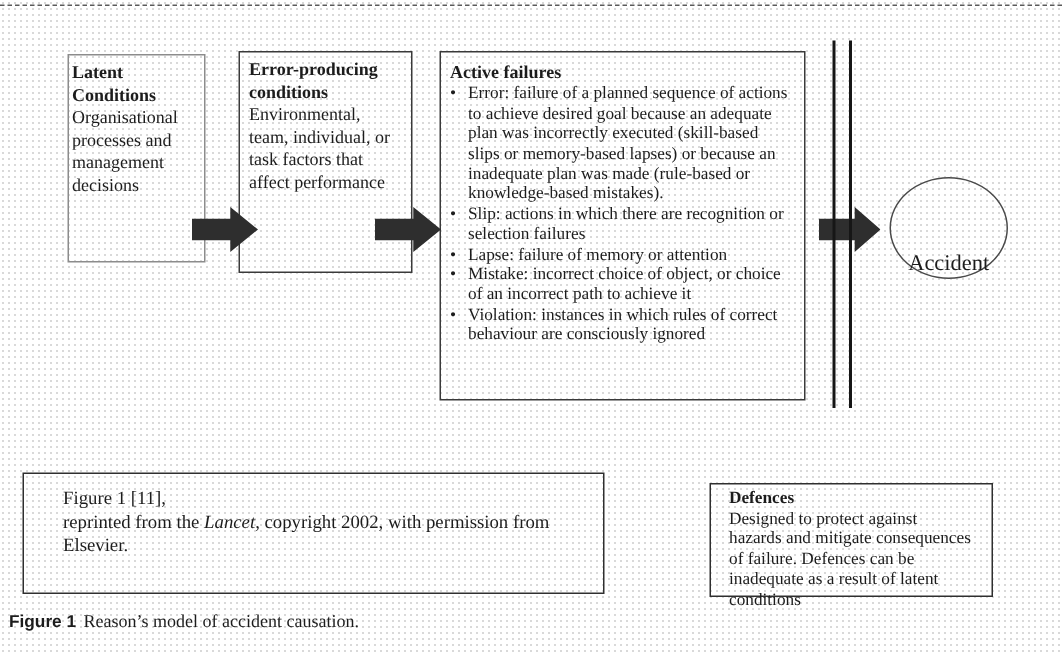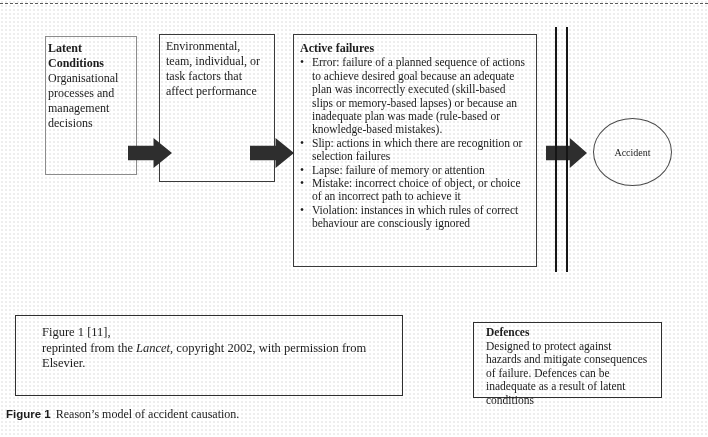--- a/index.html
+++ b/index.html
@@ -25,41 +25,42 @@
     clip-path:polygon(0% 26%,58% 26%,58% 0%,100% 50%,58% 100%,58% 74%,0% 74%);}
   .arrow-1{left:128px;top:138px;width:44px;height:30px;}
   .arrow-2{left:250px;top:138px;width:44px;height:30px;}
   .arrow-3{left:546px;top:138px;width:41px;height:30px;}
   .barrier{position:absolute;top:27px;width:2px;height:245px;background:#161616;}
   .barrier-1{left:555px;}
   .barrier-2{left:566px;}
   .accident{
     position:absolute;left:593px;top:118px;width:79px;height:68px;box-sizing:border-box;
     border:1.5px solid #4a4a4a;border-radius:50%;
-    display:flex;align-items:center;justify-content:center;font-size:10px;
+    display:flex;align-items:flex-end;justify-content:center;font-size:15px;
   }
   .box-attrib{left:15px;top:315px;width:388px;height:81px;border-color:#2f2f2f;padding:9px 26px;font-size:12.5px;line-height:15.5px;}
   .box-defences{left:473px;top:322px;width:189px;height:76px;border-color:#2f2f2f;padding:3px 12px;font-size:11.5px;line-height:13.6px;}
   .italic{font-style:italic;}
   .caption{position:absolute;left:6px;top:407px;font-size:12px;white-space:nowrap;}
   .caption-label{font-family:"Liberation Sans","DejaVu Sans",sans-serif;font-weight:bold;font-size:11.5px;margin-right:5px;}
 </style>
 </head>
 <body>
 
 <div class="stage">
 
   <div class="top-rule"></div>
 
   <div class="dbox box-latent">
     <span class="box-title">Latent Conditions</span>
     <div>Organisational processes and management decisions</div>
   </div>
 
   <div class="dbox box-error">
+    <span class="box-title">Error-producing conditions</span>
     <div>Environmental, team, individual, or task factors that affect performance</div>
   </div>
 
   <div class="dbox box-active">
     <span class="box-title">Active failures</span>
     <div class="bullet">
       <span class="bullet-mark">•</span>
       <span class="bullet-text">Error: failure of a planned sequence of actions to achieve desired goal because an adequate plan was incorrectly executed (skill-based slips or memory-based lapses) or because an inadequate plan was made (rule-based or knowledge-based mistakes).</span>
     </div>
     <div class="bullet">

